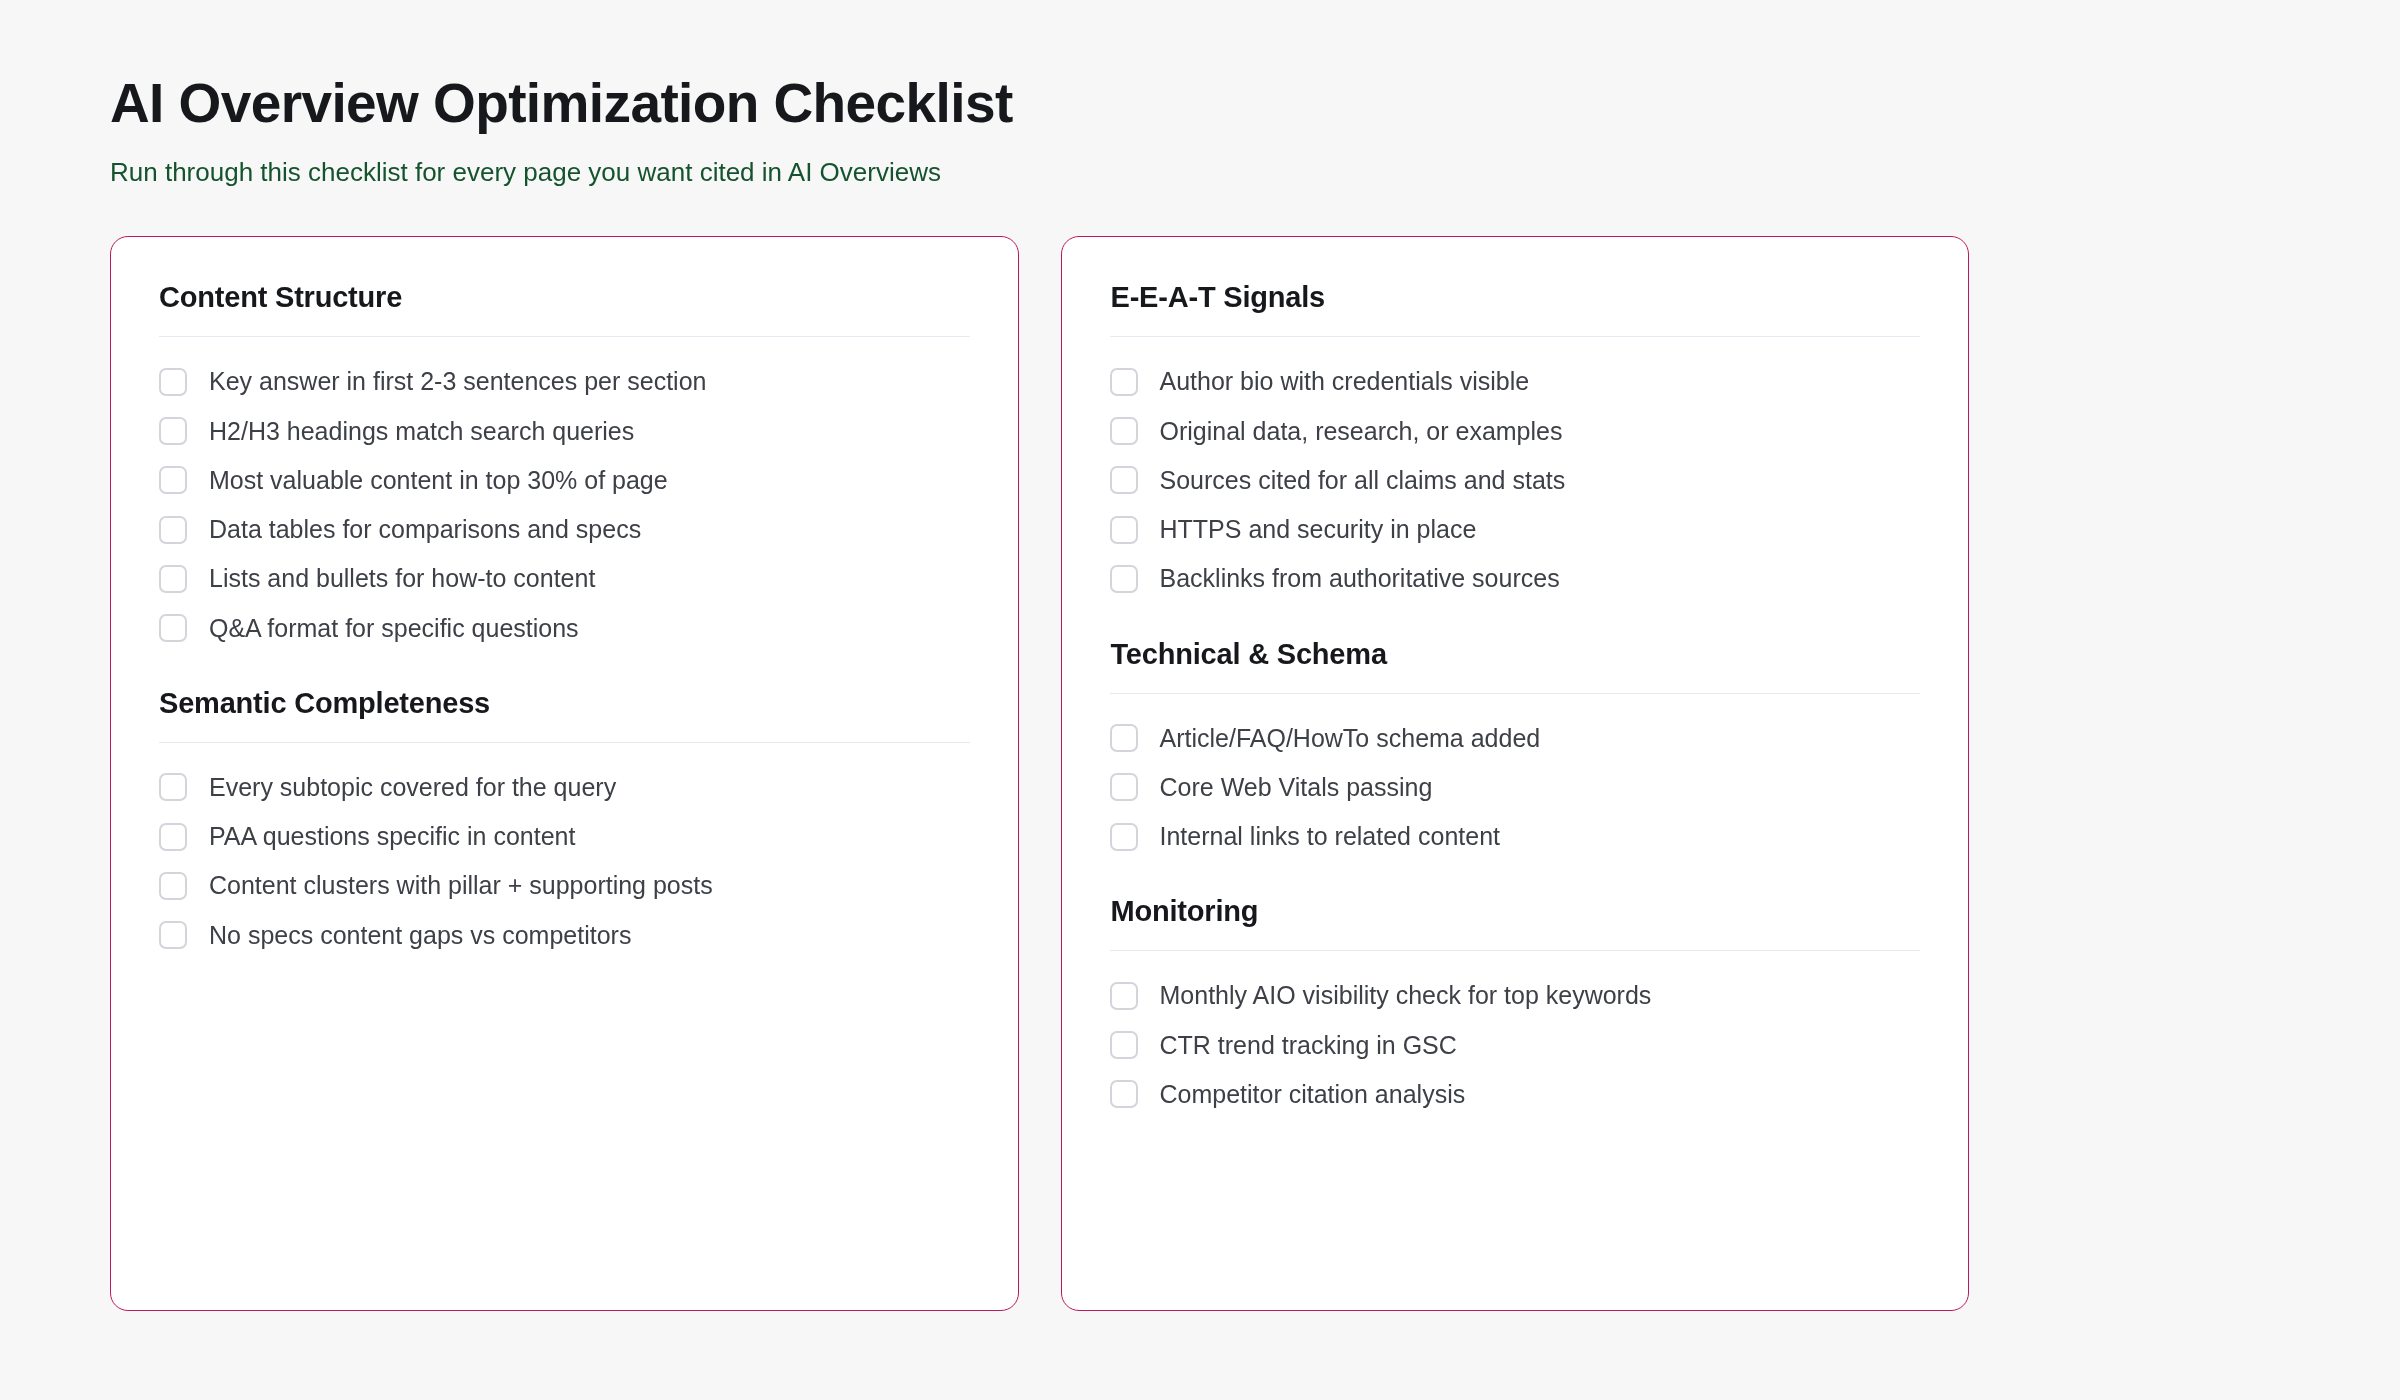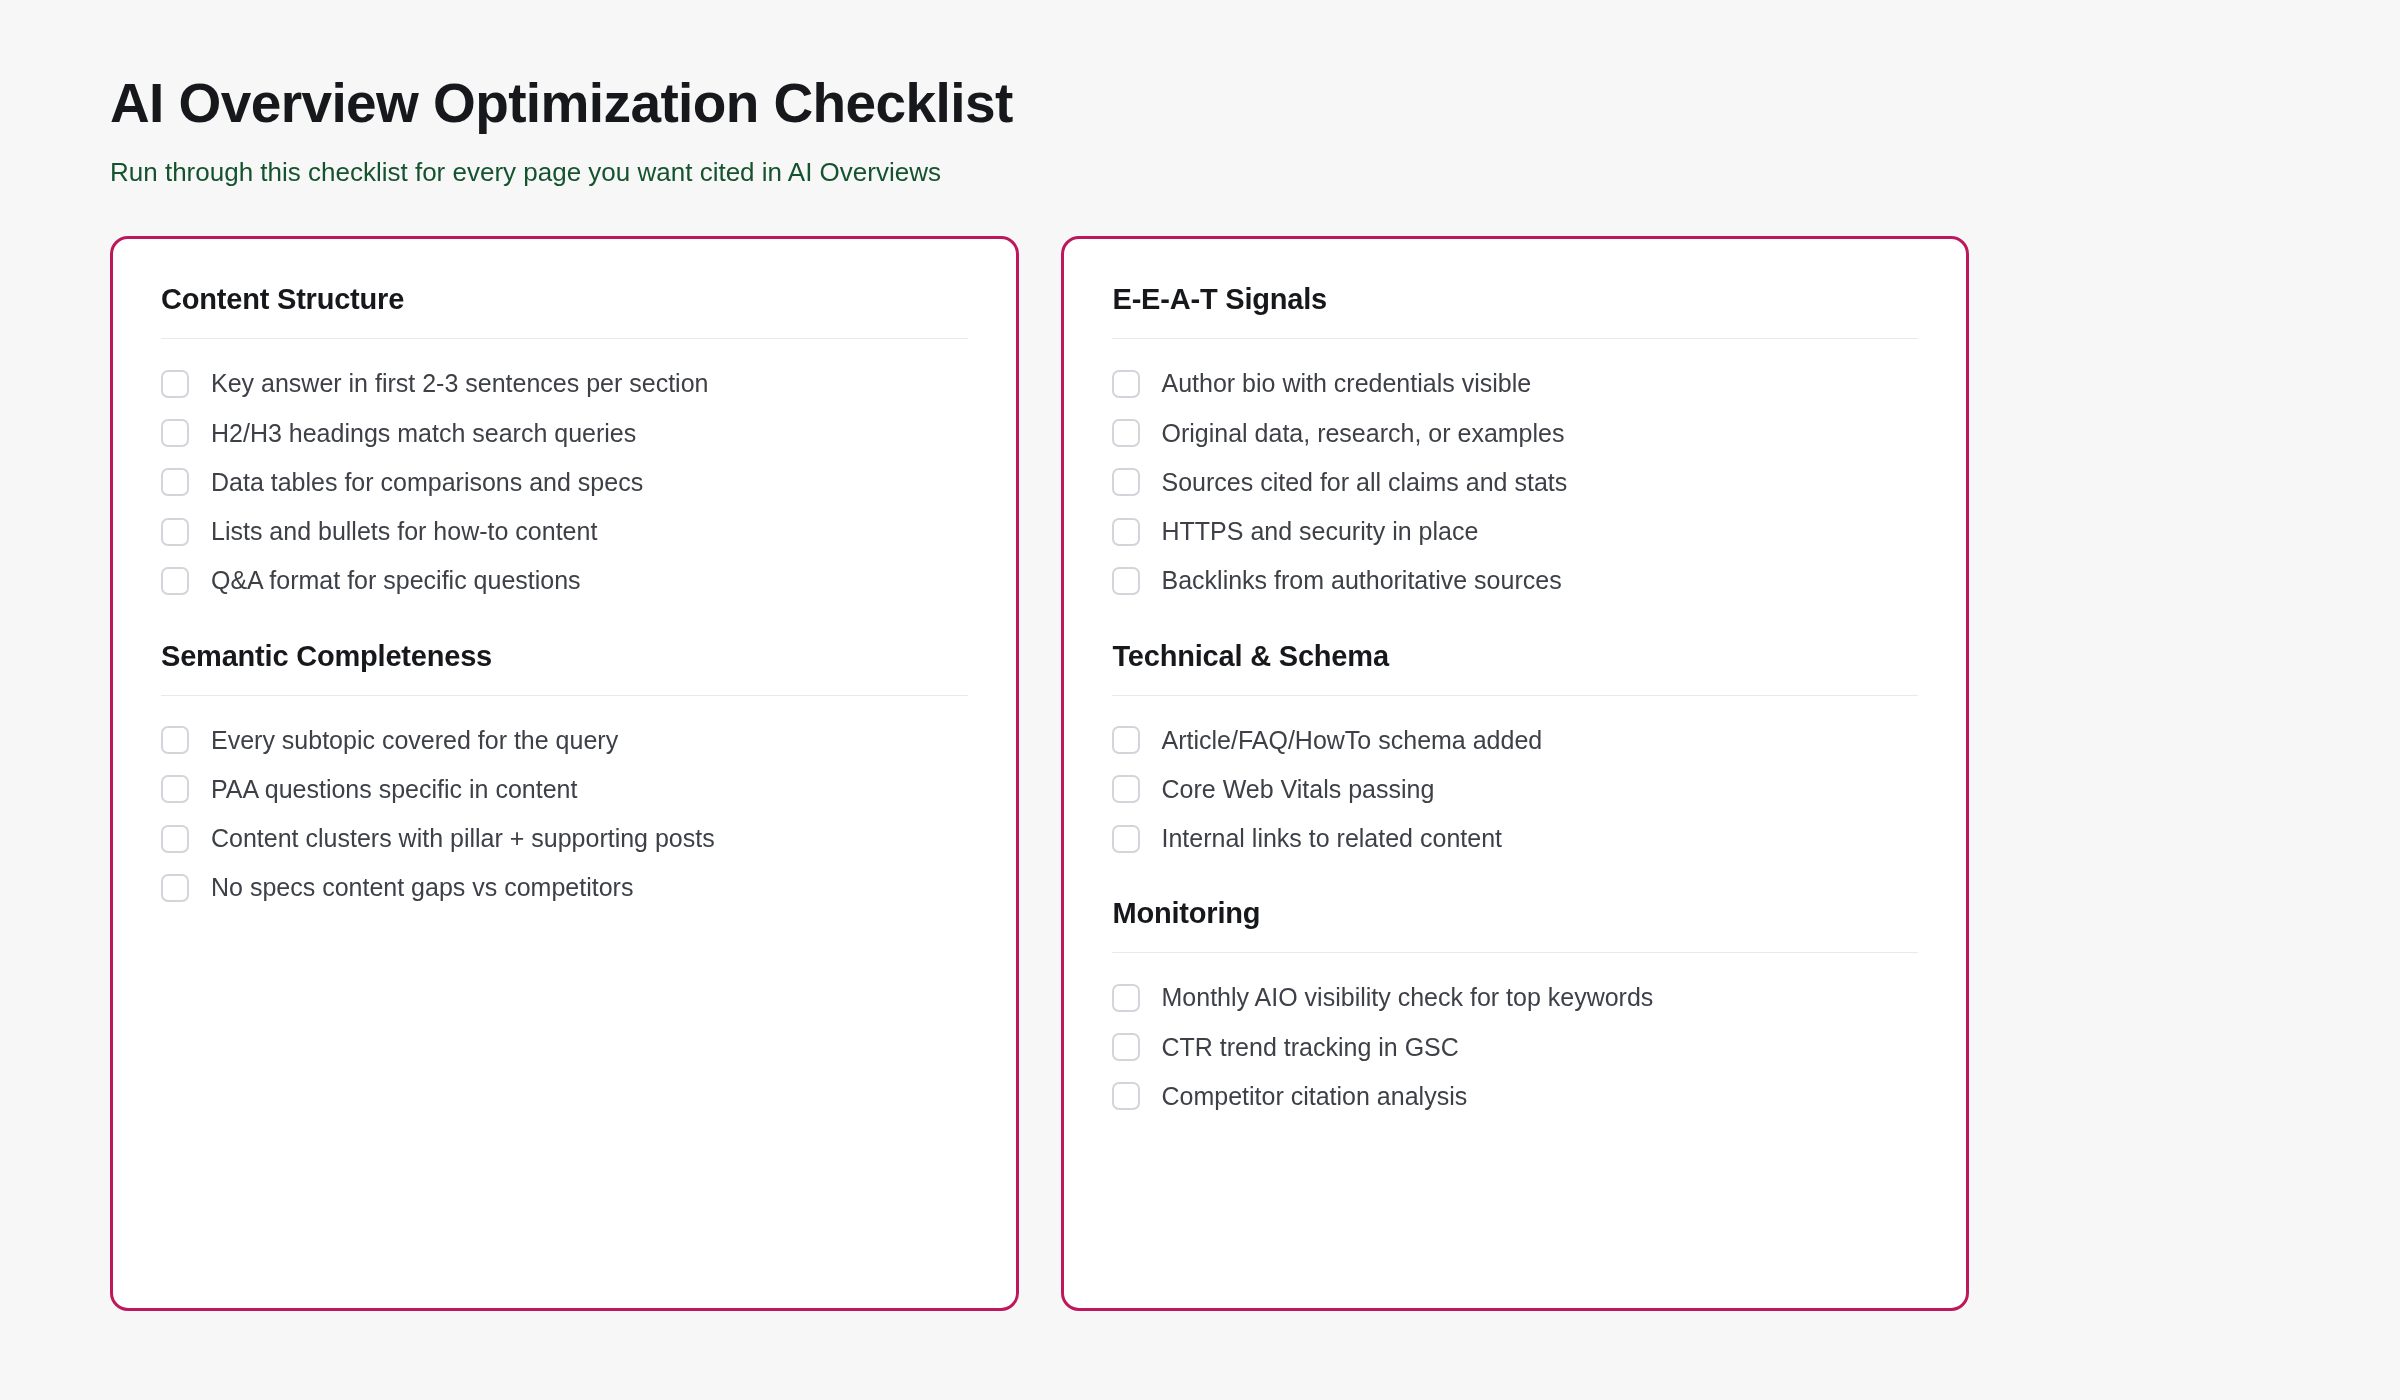--- a/index.html
+++ b/index.html
@@ -36,21 +36,21 @@
   }
   .columns {
     display: flex;
     gap: 42px;
     margin-top: 48px;
     align-items: flex-start;
   }
   .card {
     box-sizing: border-box;
     background: #ffffff;
-    border: 3px solid #be185d;
+    border: 1px solid #be185d;
     border-radius: 18px;
     padding: 44px 48px 28px 48px;
     width: 1063px;
     min-height: 1075px;
   }
   .section + .section {
     margin-top: 34px;
   }
   .section-title {
     font-size: 29px;
@@ -104,20 +104,24 @@
         <div class="item">
           <span class="checkbox"></span>
           <span class="item-label">Key answer in first 2-3 sentences per section</span>
         </div>
         <div class="item">
           <span class="checkbox"></span>
           <span class="item-label">H2/H3 headings match search queries</span>
         </div>
         <div class="item">
           <span class="checkbox"></span>
+          <span class="item-label">Most valuable content in top 30% of page</span>
+        </div>
+        <div class="item">
+          <span class="checkbox"></span>
           <span class="item-label">Data tables for comparisons and specs</span>
         </div>
         <div class="item">
           <span class="checkbox"></span>
           <span class="item-label">Lists and bullets for how-to content</span>
         </div>
         <div class="item">
           <span class="checkbox"></span>
           <span class="item-label">Q&amp;A format for specific questions</span>
         </div>

